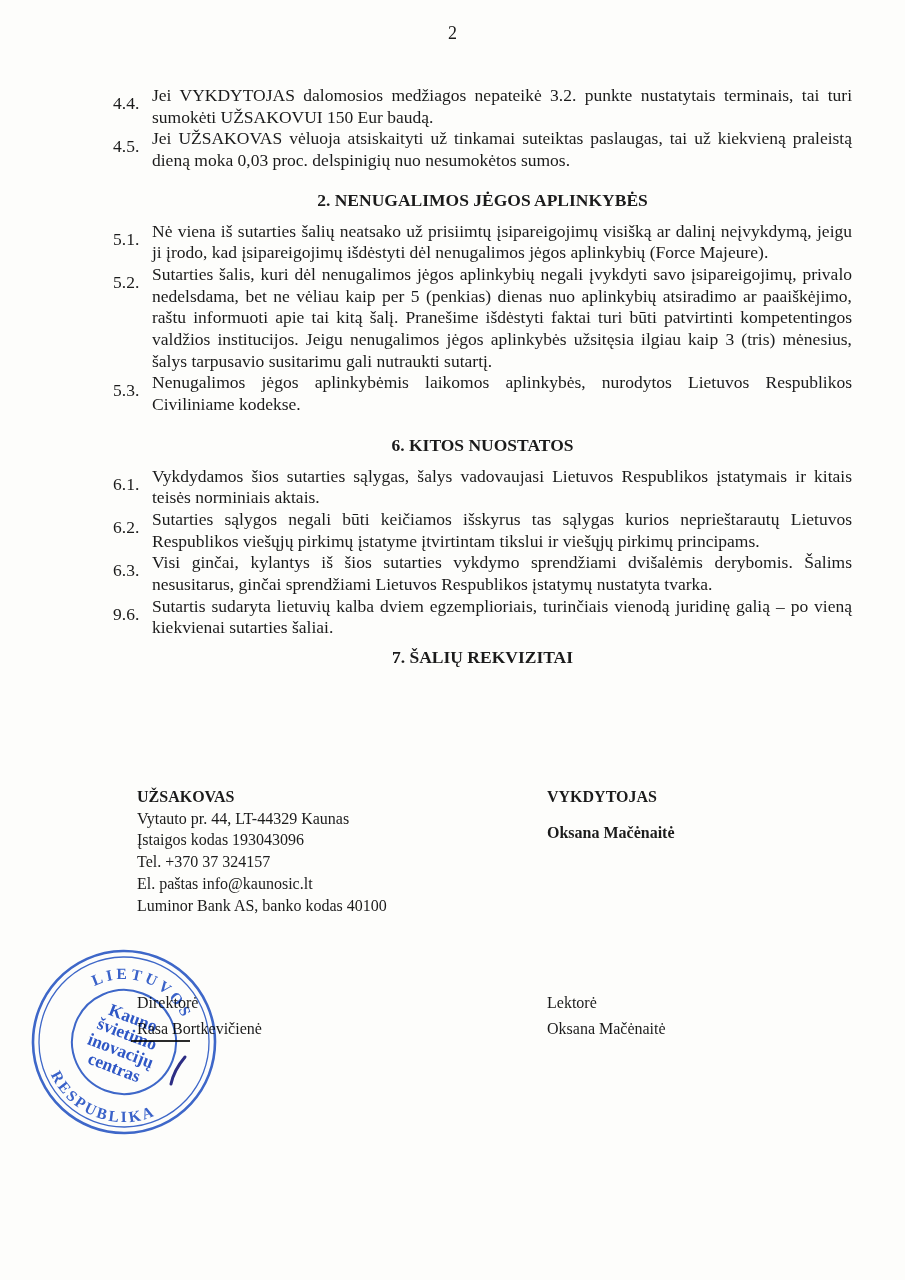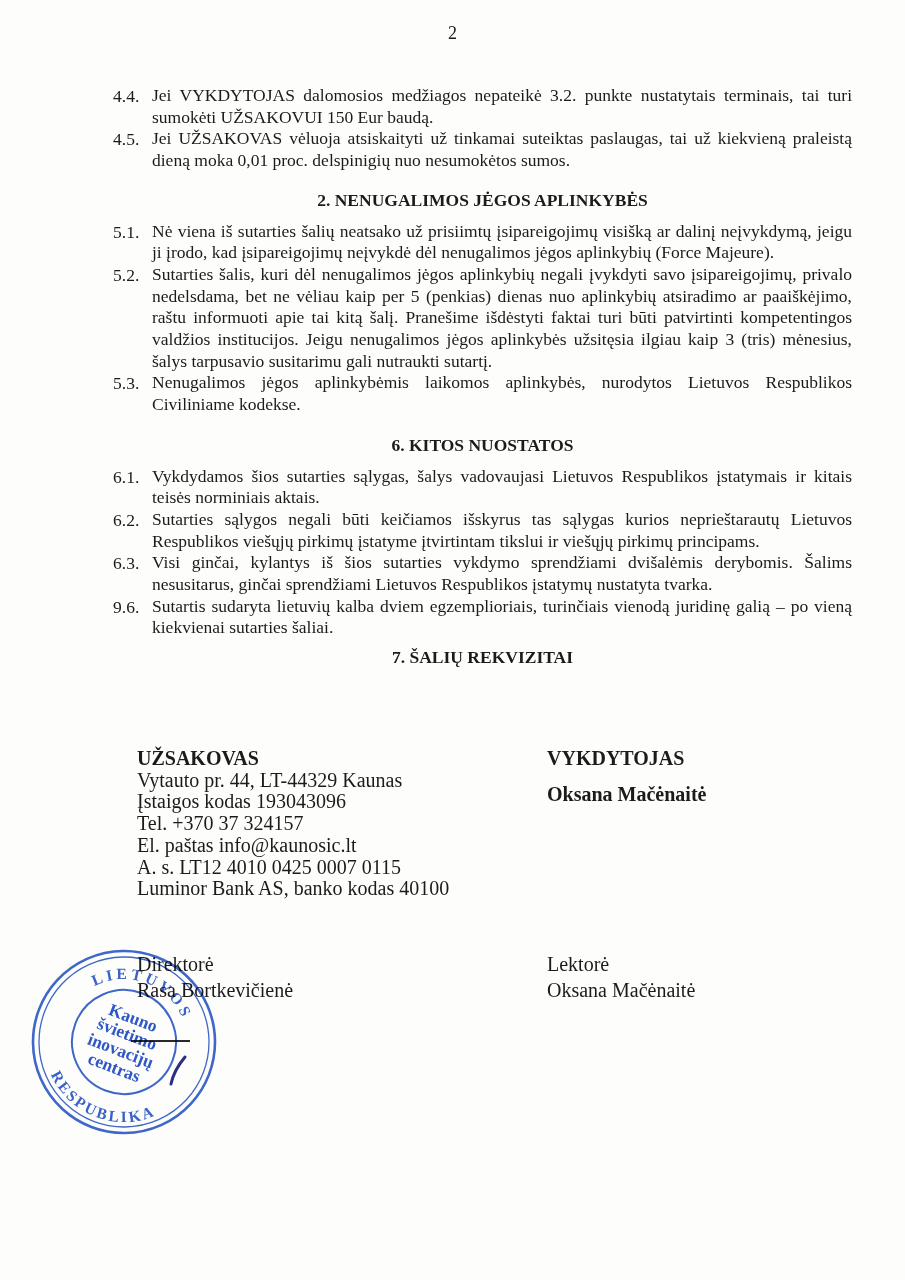--- a/index.html
+++ b/index.html
@@ -34,34 +34,35 @@
     line-height: 21.7px;
     text-align: justify;
   }
   .clause {
     position: relative;
     padding-left: 39px;
   }
   .clause-num {
     position: absolute;
     left: 0;
-    top: 1px;
+    top: 8px;
   }
   .section-heading {
     text-align: center;
     font-weight: bold;
     margin: 18px 0 9px 0;
   }
   .section-heading.h6 { margin-top: 19px; text-align: center; }
   .section-heading.h7 { margin-top: 8px; }
   .col-block {
     position: absolute;
-    font-size: 20px;
+    font-size: 16px;
     line-height: 21.7px;
     width: 400px;
+    margin-top: 38px;
   }
   .col-left  { left: 137px; }
   .col-right { left: 547px; }
   .roles-row   { top: 748px; }
   .role-label  { font-weight: bold; }
   .party-name  { font-weight: bold; margin-top: 14px; }
   .sign-row    { top: 954px; }
   .sign-name   { margin-top: 4px; }
   .sig-line {
     position: absolute;
@@ -98,28 +99,28 @@
   <div class="page-number">2</div>
 
   <div class="content">
 
     <div class="clause">
       <span class="clause-num">4.4.</span>
       <span>Jei VYKDYTOJAS dalomosios medžiagos nepateikė 3.2. punkte nustatytais terminais, tai turi sumokėti UŽSAKOVUI 150 Eur baudą.</span>
     </div>
     <div class="clause">
       <span class="clause-num">4.5.</span>
-      <span>Jei UŽSAKOVAS vėluoja atsiskaityti už tinkamai suteiktas paslaugas, tai už kiekvieną praleistą dieną moka 0,01 proc. delspinigių nuo nesumokėtos sumos.</span>
+      <span>Jei UŽSAKOVAS vėluoja atsiskaityti už tinkamai suteiktas paslaugas, tai už kiekvieną praleistą dieną moka 0,03 proc. delspinigių nuo nesumokėtos sumos.</span>
     </div>
 
     <div class="section-heading h5">2. NENUGALIMOS JĖGOS APLINKYBĖS</div>
 
     <div class="clause">
       <span class="clause-num">5.1.</span>
-      <span>Nė viena iš sutarties šalių neatsako už prisiimtų įsipareigojimų visišką ar dalinį neįvykdymą, jeigu ji įrodo, kad įsipareigojimų neįvykdė dėl nenugalimos jėgos aplinkybių (Force Majeure).</span>
+      <span>Nė viena iš sutarties šalių neatsako už prisiimtų įsipareigojimų visišką ar dalinį neįvykdymą, jeigu ji įrodo, kad įsipareigojimų išdėstyti dėl nenugalimos jėgos aplinkybių (Force Majeure).</span>
     </div>
     <div class="clause">
       <span class="clause-num">5.2.</span>
       <span>Sutarties šalis, kuri dėl nenugalimos jėgos aplinkybių negali įvykdyti savo įsipareigojimų, privalo nedelsdama, bet ne vėliau kaip per 5 (penkias) dienas nuo aplinkybių atsiradimo ar paaiškėjimo, raštu informuoti apie tai kitą šalį. Pranešime išdėstyti faktai turi būti patvirtinti kompetentingos valdžios institucijos. Jeigu nenugalimos jėgos aplinkybės užsitęsia ilgiau kaip 3 (tris) mėnesius, šalys tarpusavio susitarimu gali nutraukti sutartį.</span>
     </div>
     <div class="clause">
       <span class="clause-num">5.3.</span>
       <span>Nenugalimos jėgos aplinkybėmis laikomos aplinkybės, nurodytos Lietuvos Respublikos Civiliniame kodekse.</span>
     </div>
 
@@ -144,21 +145,20 @@
 
     <div class="section-heading h7">7. ŠALIŲ REKVIZITAI</div>
   </div>
 
   <div class="col-block col-left roles-row">
     <div class="role-label">UŽSAKOVAS</div>
     <div>Vytauto pr. 44, LT-44329 Kaunas</div>
     <div>Įstaigos kodas 193043096</div>
     <div>Tel. +370 37 324157</div>
     <div>El. paštas info@kaunosic.lt</div>
-    <div>A. s. LT12 4010 0425 0007 0115</div>
     <div>Luminor Bank AS, banko kodas 40100</div>
   </div>
 
   <div class="col-block col-right roles-row">
     <div class="role-label">VYKDYTOJAS</div>
     <div class="party-name">Oksana Mačėnaitė</div>
   </div>
 
   <div class="col-block col-left sign-row">
     <div>Direktorė</div>

